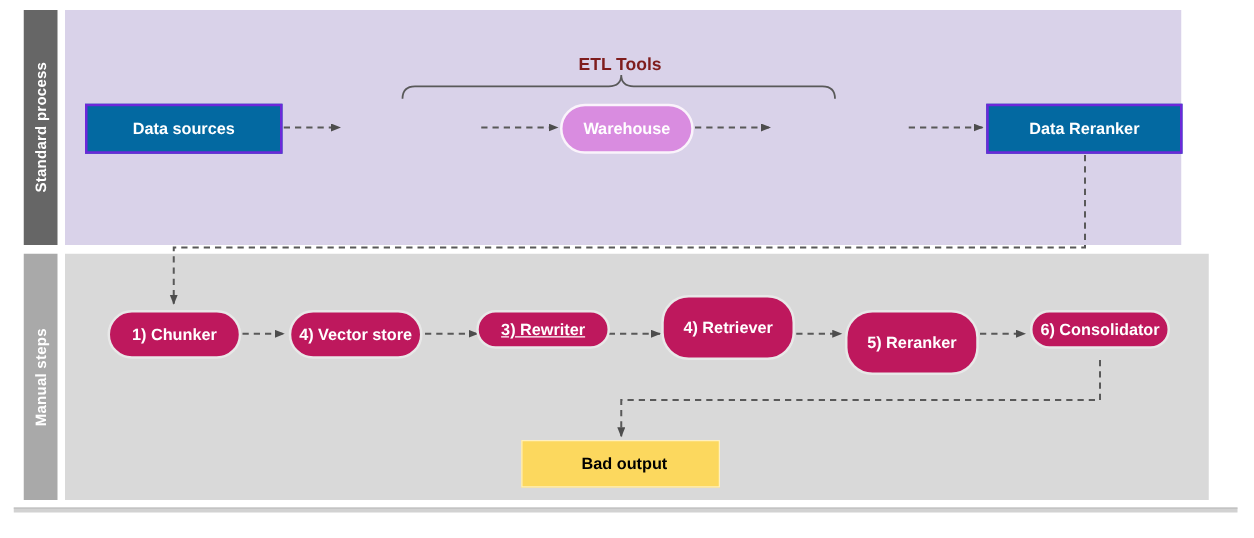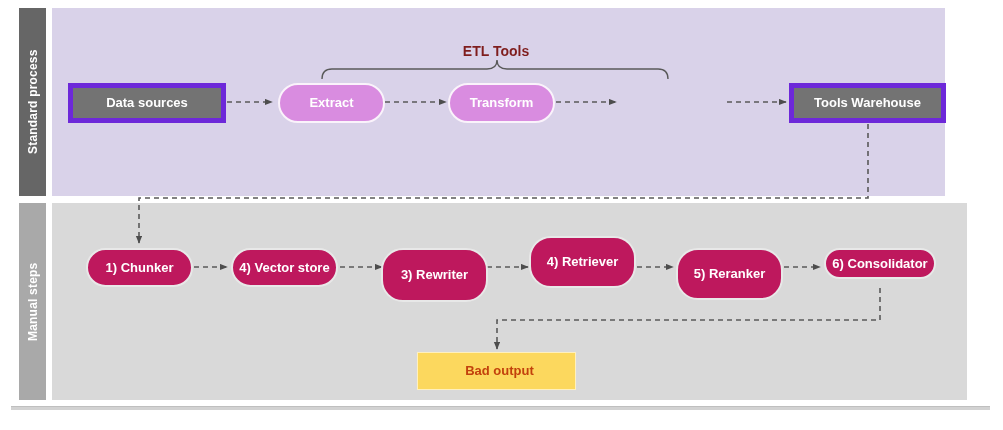--- a/index.html
+++ b/index.html
@@ -60,37 +60,37 @@
     align-items: center;
     justify-content: center;
     text-align: center;
     color: #ffffff;
     font-weight: bold;
     font-size: 13px;
     line-height: 1.18;
     padding: 2px 6px;
   }
   .node.rect {
-    background: #737373;
-    border: 5px solid #6d28d9;
+    background: #0369a1;
+    border: 2px solid #6d28d9;
   }
   .node.pill-pink {
     background: #D98CE0;
     border: 2px solid #FAF3FB;
     border-radius: 22px;
   }
   .node.pill-gray {
     background: #be185d;
     border: 2px solid #E8E8E8;
     border-radius: 22px;
   }
   .node.rect-yellow {
     background: #FCD85E;
     border: 1px solid #FFF0BE;
-    color: #c2410c;
+    color: #000000;
     padding-left: 12px;
   }
 
   
   #etl-label {
     position: absolute;
     left: 400px; top: 43px;
     width: 192px;
     text-align: center;
     font-size: 14px;
@@ -143,32 +143,31 @@
       <line x1="784" y1="267" x2="820" y2="267"></line>
     </g>
 
     <path d="M880,288 L880,320 L497,320 L497,349" stroke="#595959" stroke-width="1.6" fill="none" stroke-dasharray="5,4" marker-end="url(#arrow)"></path>
   </svg>
 
   <div id="etl-label">ETL Tools</div>
 
   <div class="node rect" style="left:68px; top:83px; width:158px; height:40px;">Data sources</div>
 
-  <div class="node pill-pink" style="left:278px; top:83px; width:107px; height:40px;">Extract</div>
 
-  <div class="node pill-pink" style="left:448px; top:83px; width:107px; height:40px;">Transform</div>
+  <div class="node pill-pink" style="left:448px; top:83px; width:107px; height:40px;">Warehouse</div>
 
 
-  <div class="node rect" style="left:789px; top:83px; width:157px; height:40px;">Tools Warehouse</div>
+  <div class="node rect" style="left:789px; top:83px; width:157px; height:40px;">Data Reranker</div>
 
   <div class="node pill-gray" style="left:86px; top:248px; width:107px; height:39px;">1) Chunker</div>
 
   <div class="node pill-gray" style="left:231px; top:248px; width:107px; height:39px;">4) Vector store</div>
 
-  <div class="node pill-gray" style="left:381px; top:248px; width:107px; height:54px;">3) Rewriter</div>
+  <div class="node pill-gray" style="left:381px; top:248px; width:107px; height:31px;text-decoration:underline;">3) Rewriter</div>
 
   <div class="node pill-gray" style="left:529px; top:236px; width:107px; height:52px;">4) Retriever</div>
 
   <div class="node pill-gray" style="left:676px; top:248px; width:107px; height:52px;">5) Reranker</div>
 
   <div class="node pill-gray" style="left:824px; top:248px; width:112px; height:31px;">6) Consolidator</div>
 
   <div class="node rect-yellow" style="left:417px; top:352px; width:159px; height:38px;">Bad output</div>
 
   <div id="footer-rule"></div>

